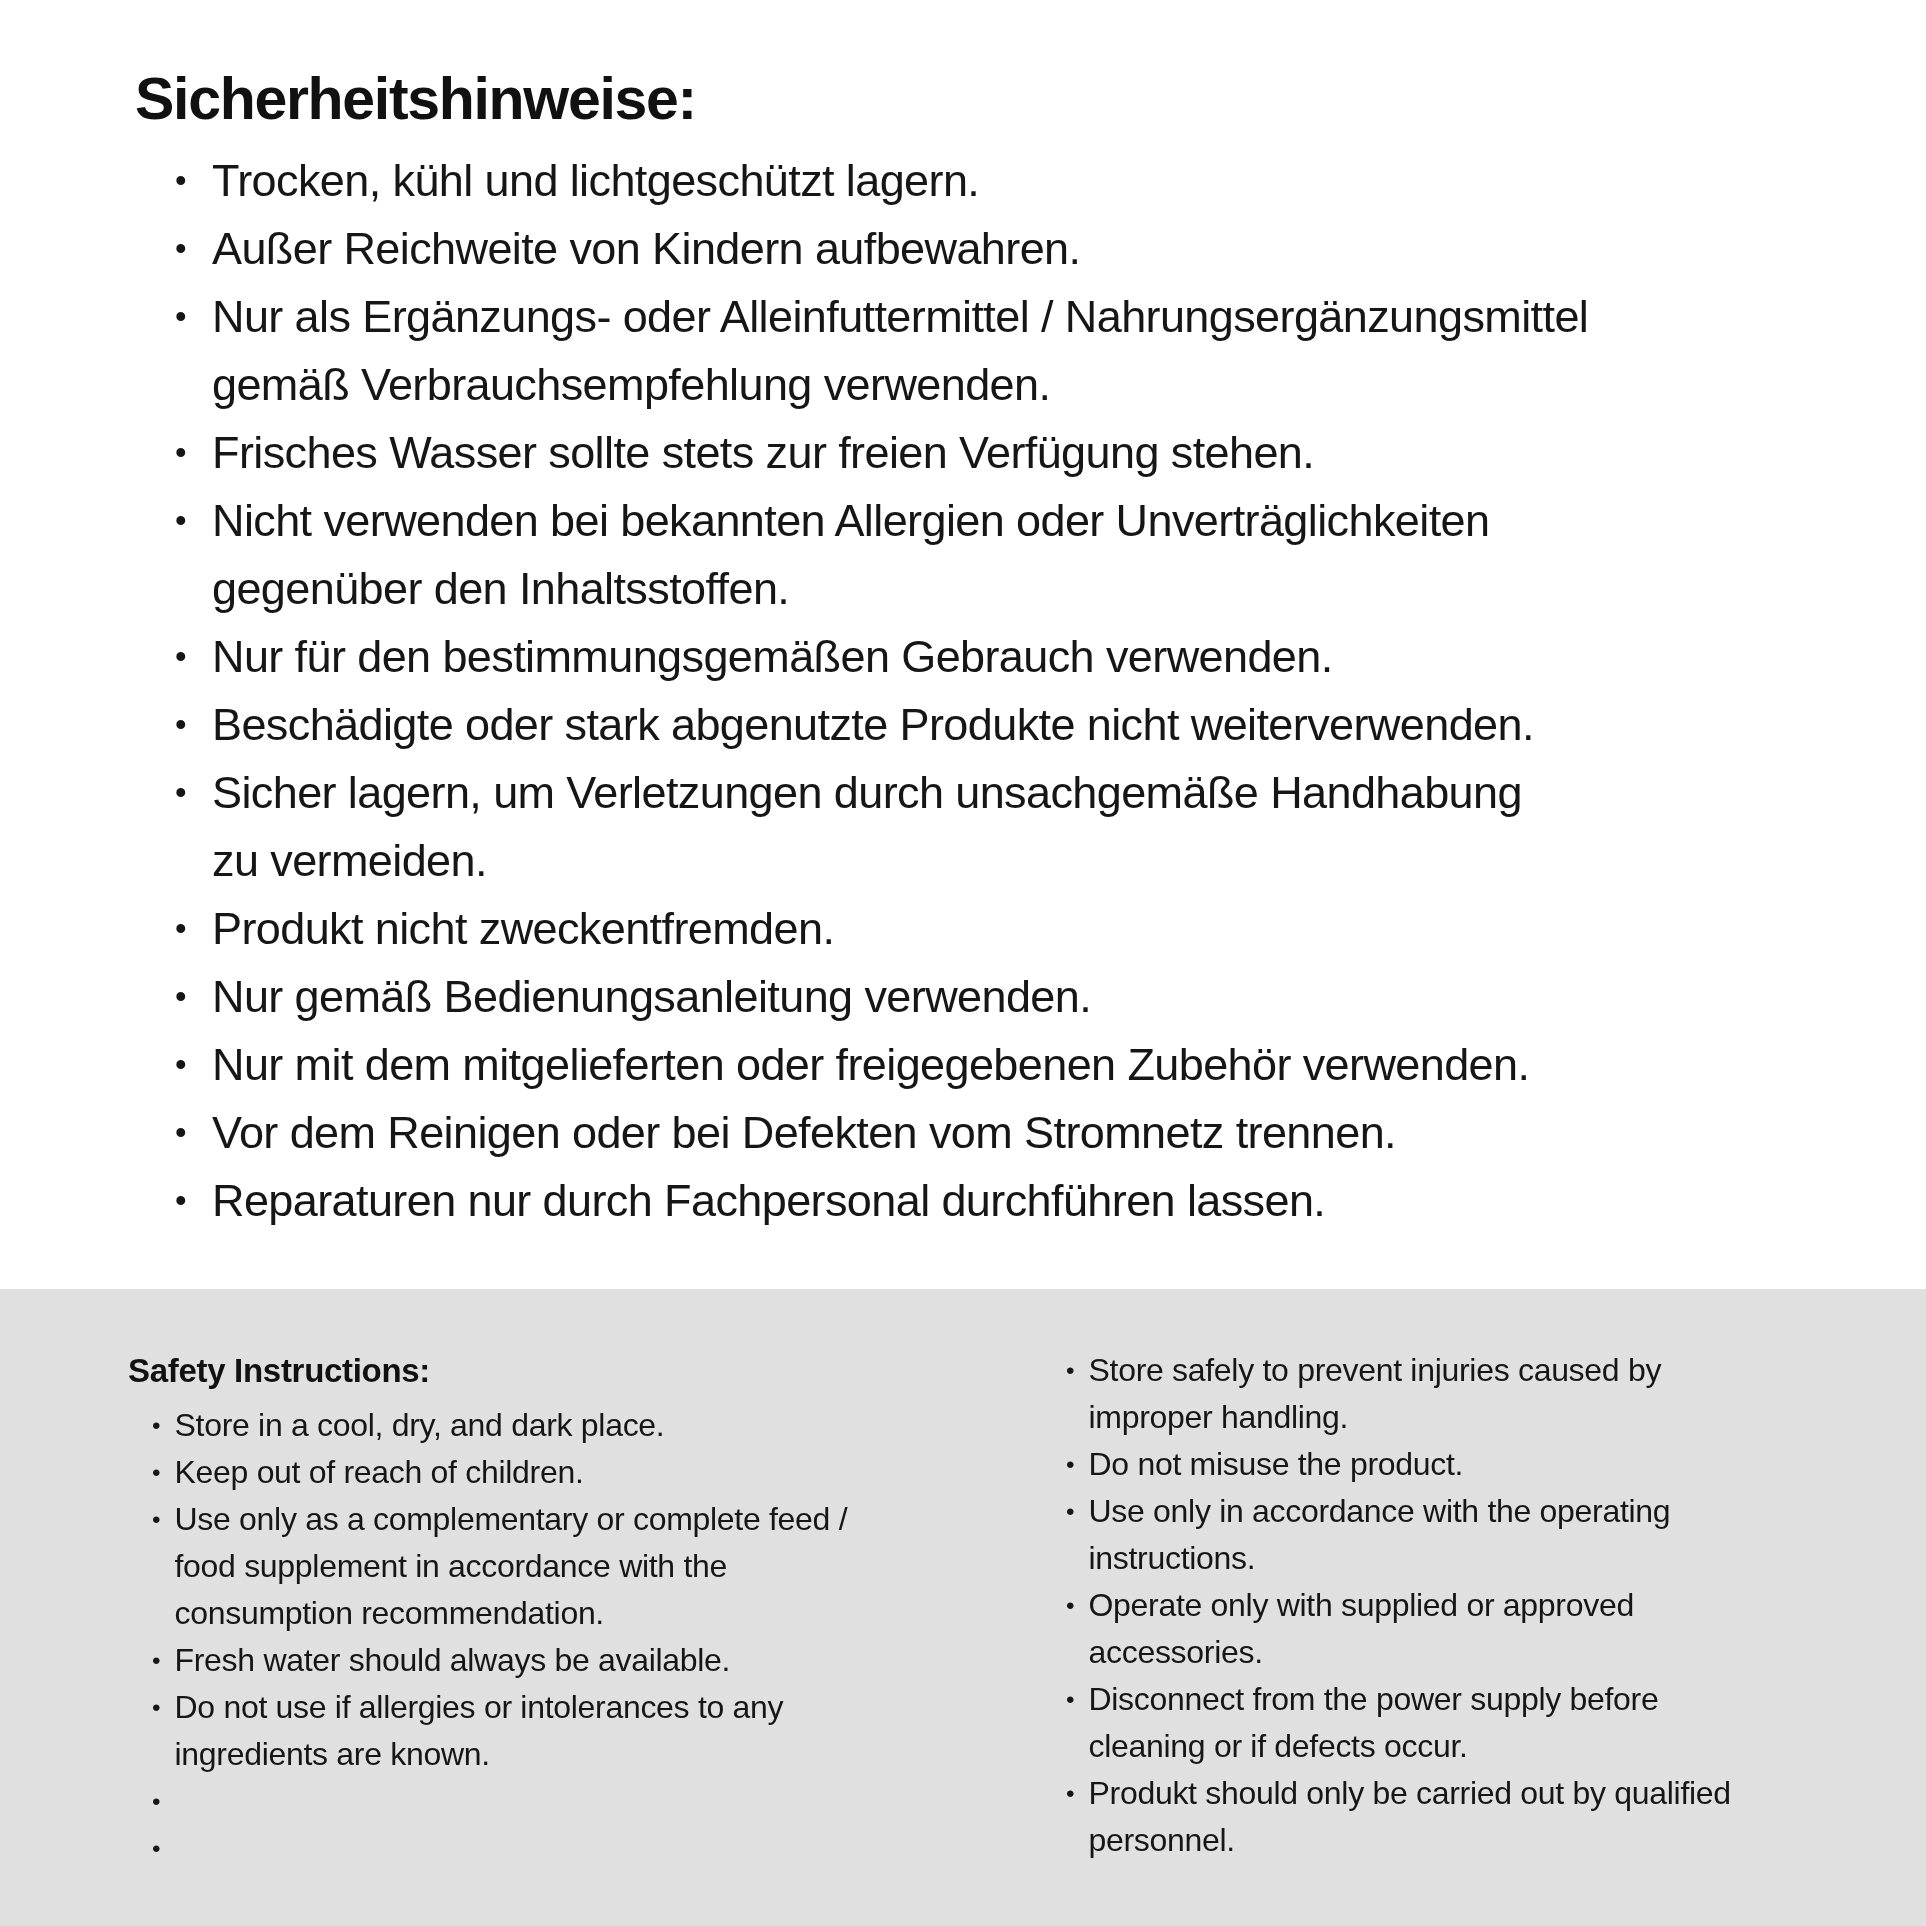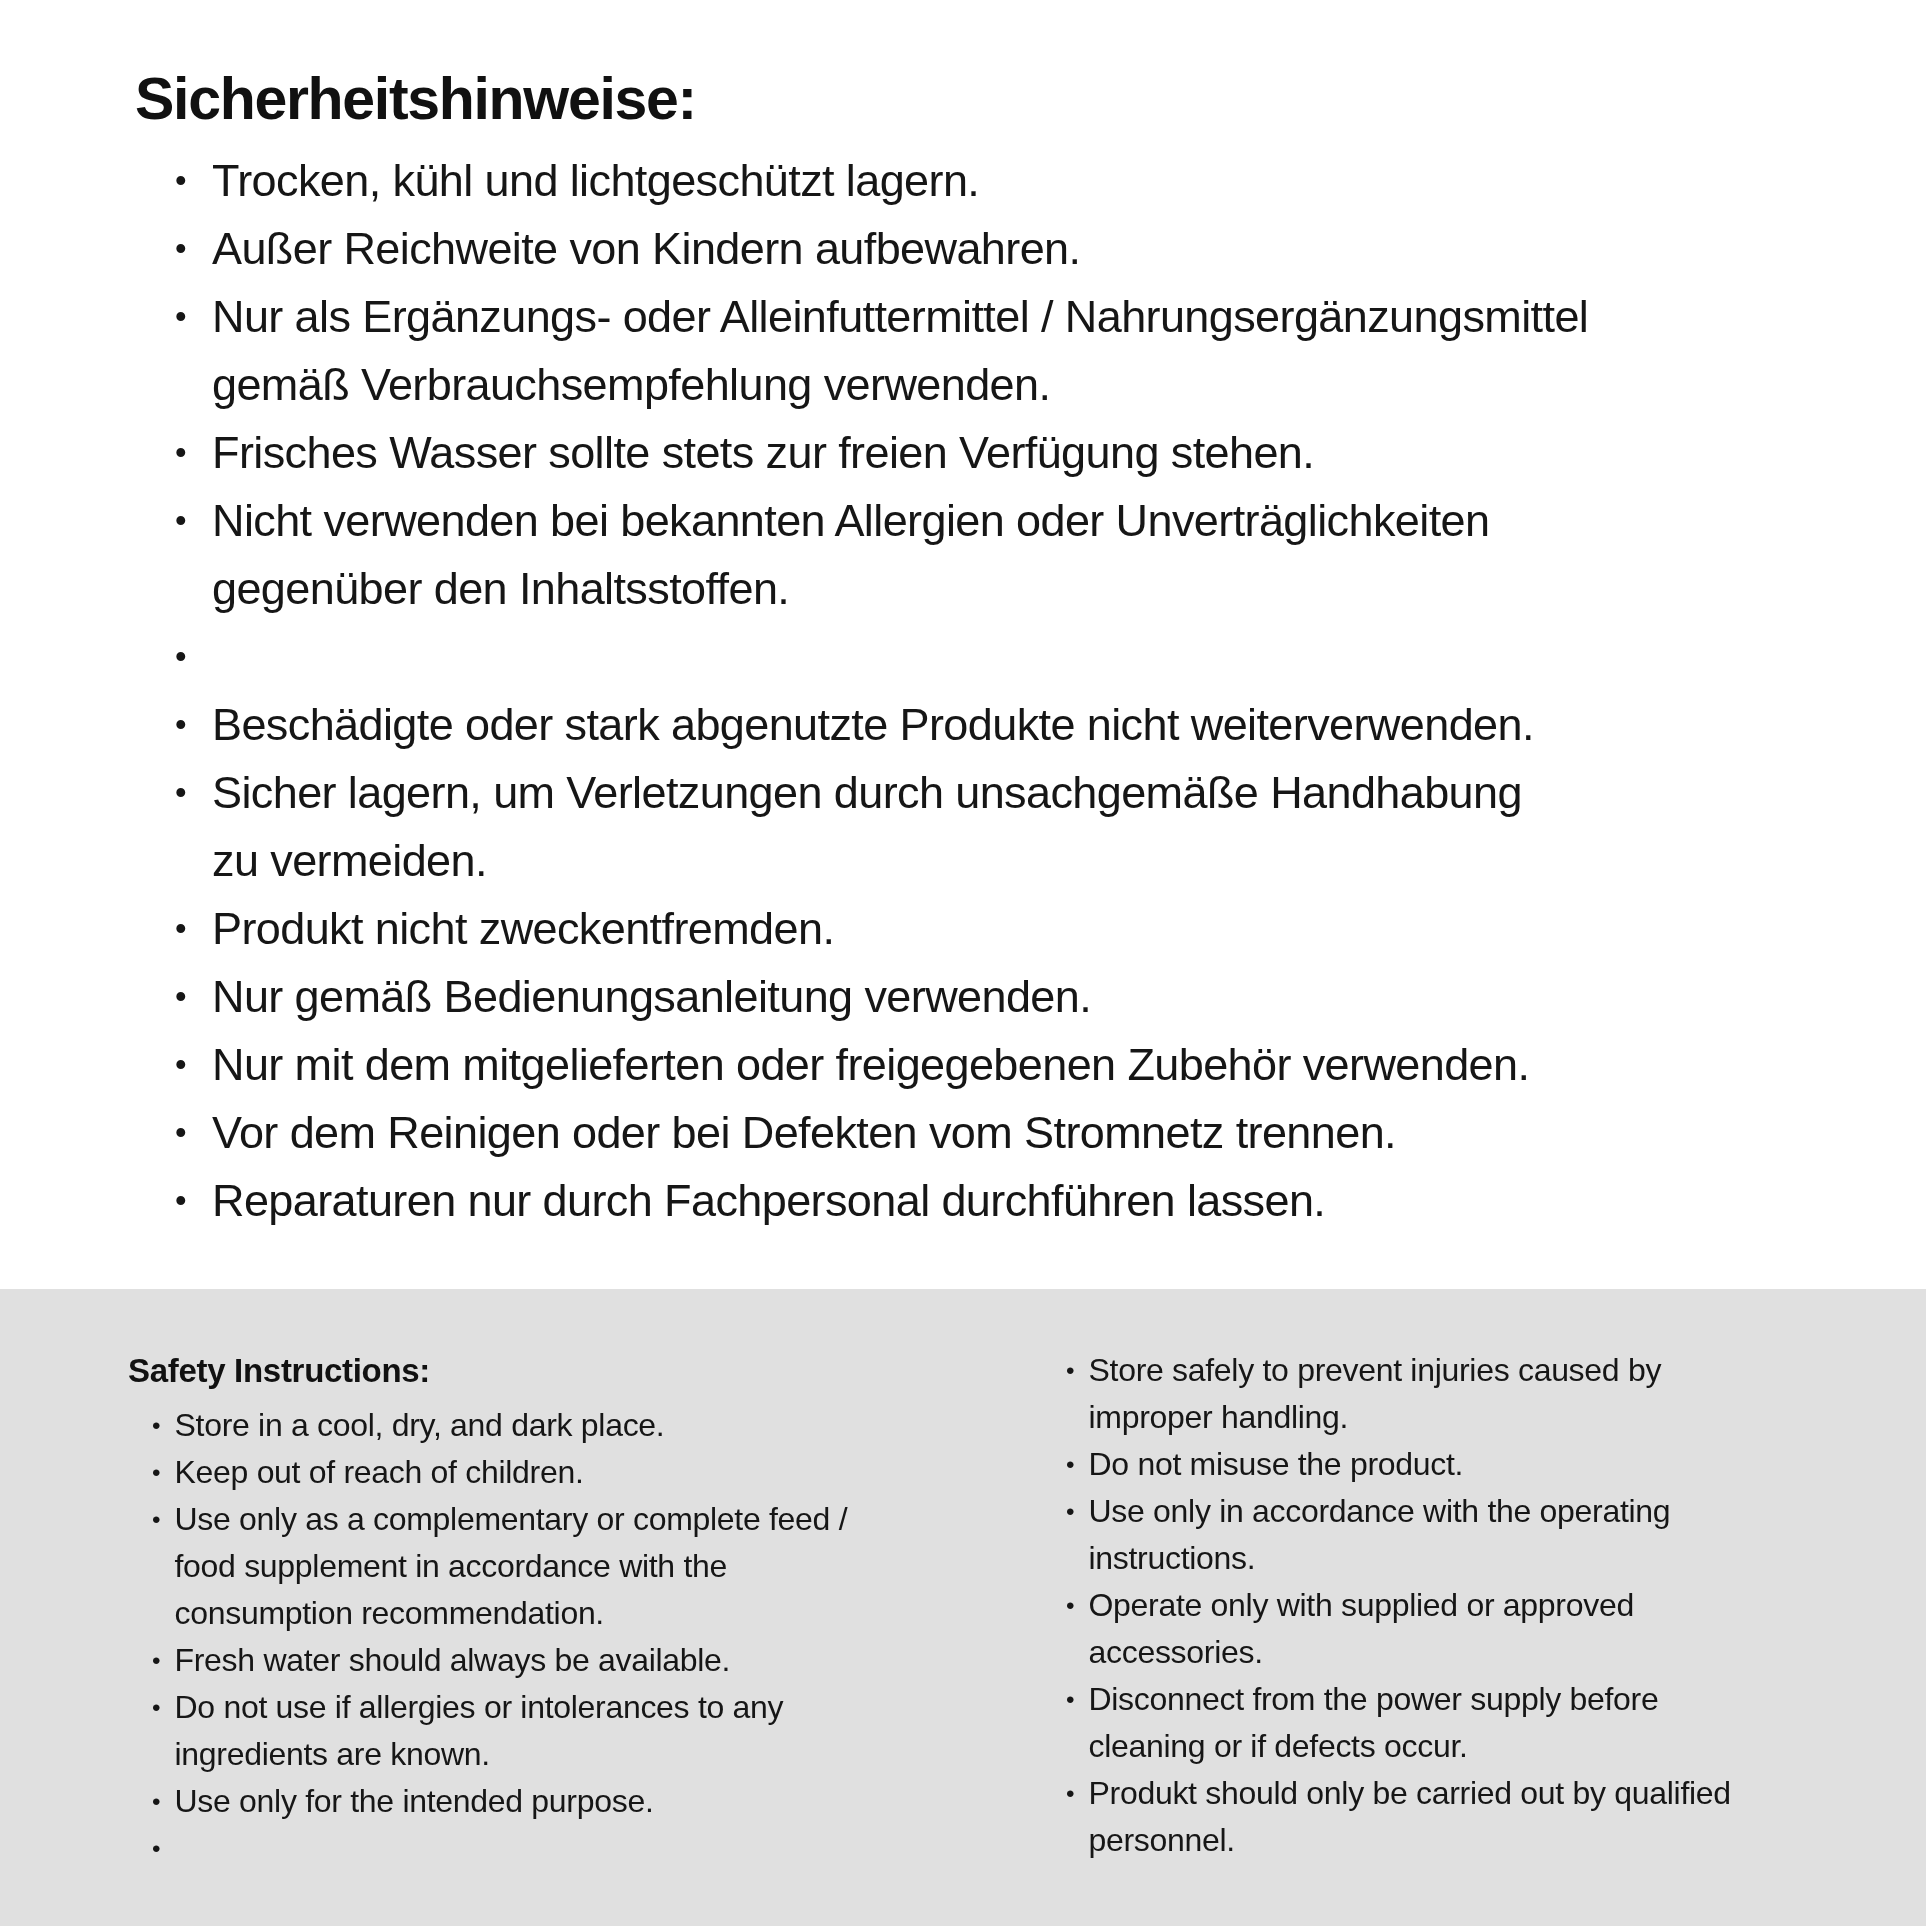--- a/index.html
+++ b/index.html
@@ -99,20 +99,21 @@
           <span class="bullet">•</span>
           <span class="text">Frisches Wasser sollte stets zur freien Verfügung stehen.</span>
         </li>
       <li>
           <span class="bullet">•</span>
           <span class="text">Nicht verwenden bei bekannten Allergien oder Unverträglichkeiten
 gegenüber den Inhaltsstoffen.</span>
         </li>
       <li>
           <span class="bullet">•</span>
+          <span class="text">Nur für den bestimmungsgemäßen Gebrauch verwenden.</span>
         </li>
       <li>
           <span class="bullet">•</span>
           <span class="text">Beschädigte oder stark abgenutzte Produkte nicht weiterverwenden.</span>
         </li>
       <li>
           <span class="bullet">•</span>
           <span class="text">Sicher lagern, um Verletzungen durch unsachgemäße Handhabung
 zu vermeiden.</span>
         </li>
@@ -161,21 +162,20 @@
             <span class="bullet">•</span>
             <span class="text">Fresh water should always be available.</span>
           </li>
         <li>
             <span class="bullet">•</span>
             <span class="text">Do not use if allergies or intolerances to any
 ingredients are known.</span>
           </li>
         <li>
             <span class="bullet">•</span>
-            <span class="text">Use only for the intended purpose.</span>
           </li>
         <li>
             <span class="bullet">•</span>
           </li>
       </ul>
     </div>
     <div class="col-right">
       <ul class="en-list">
         <li>
             <span class="bullet">•</span>

